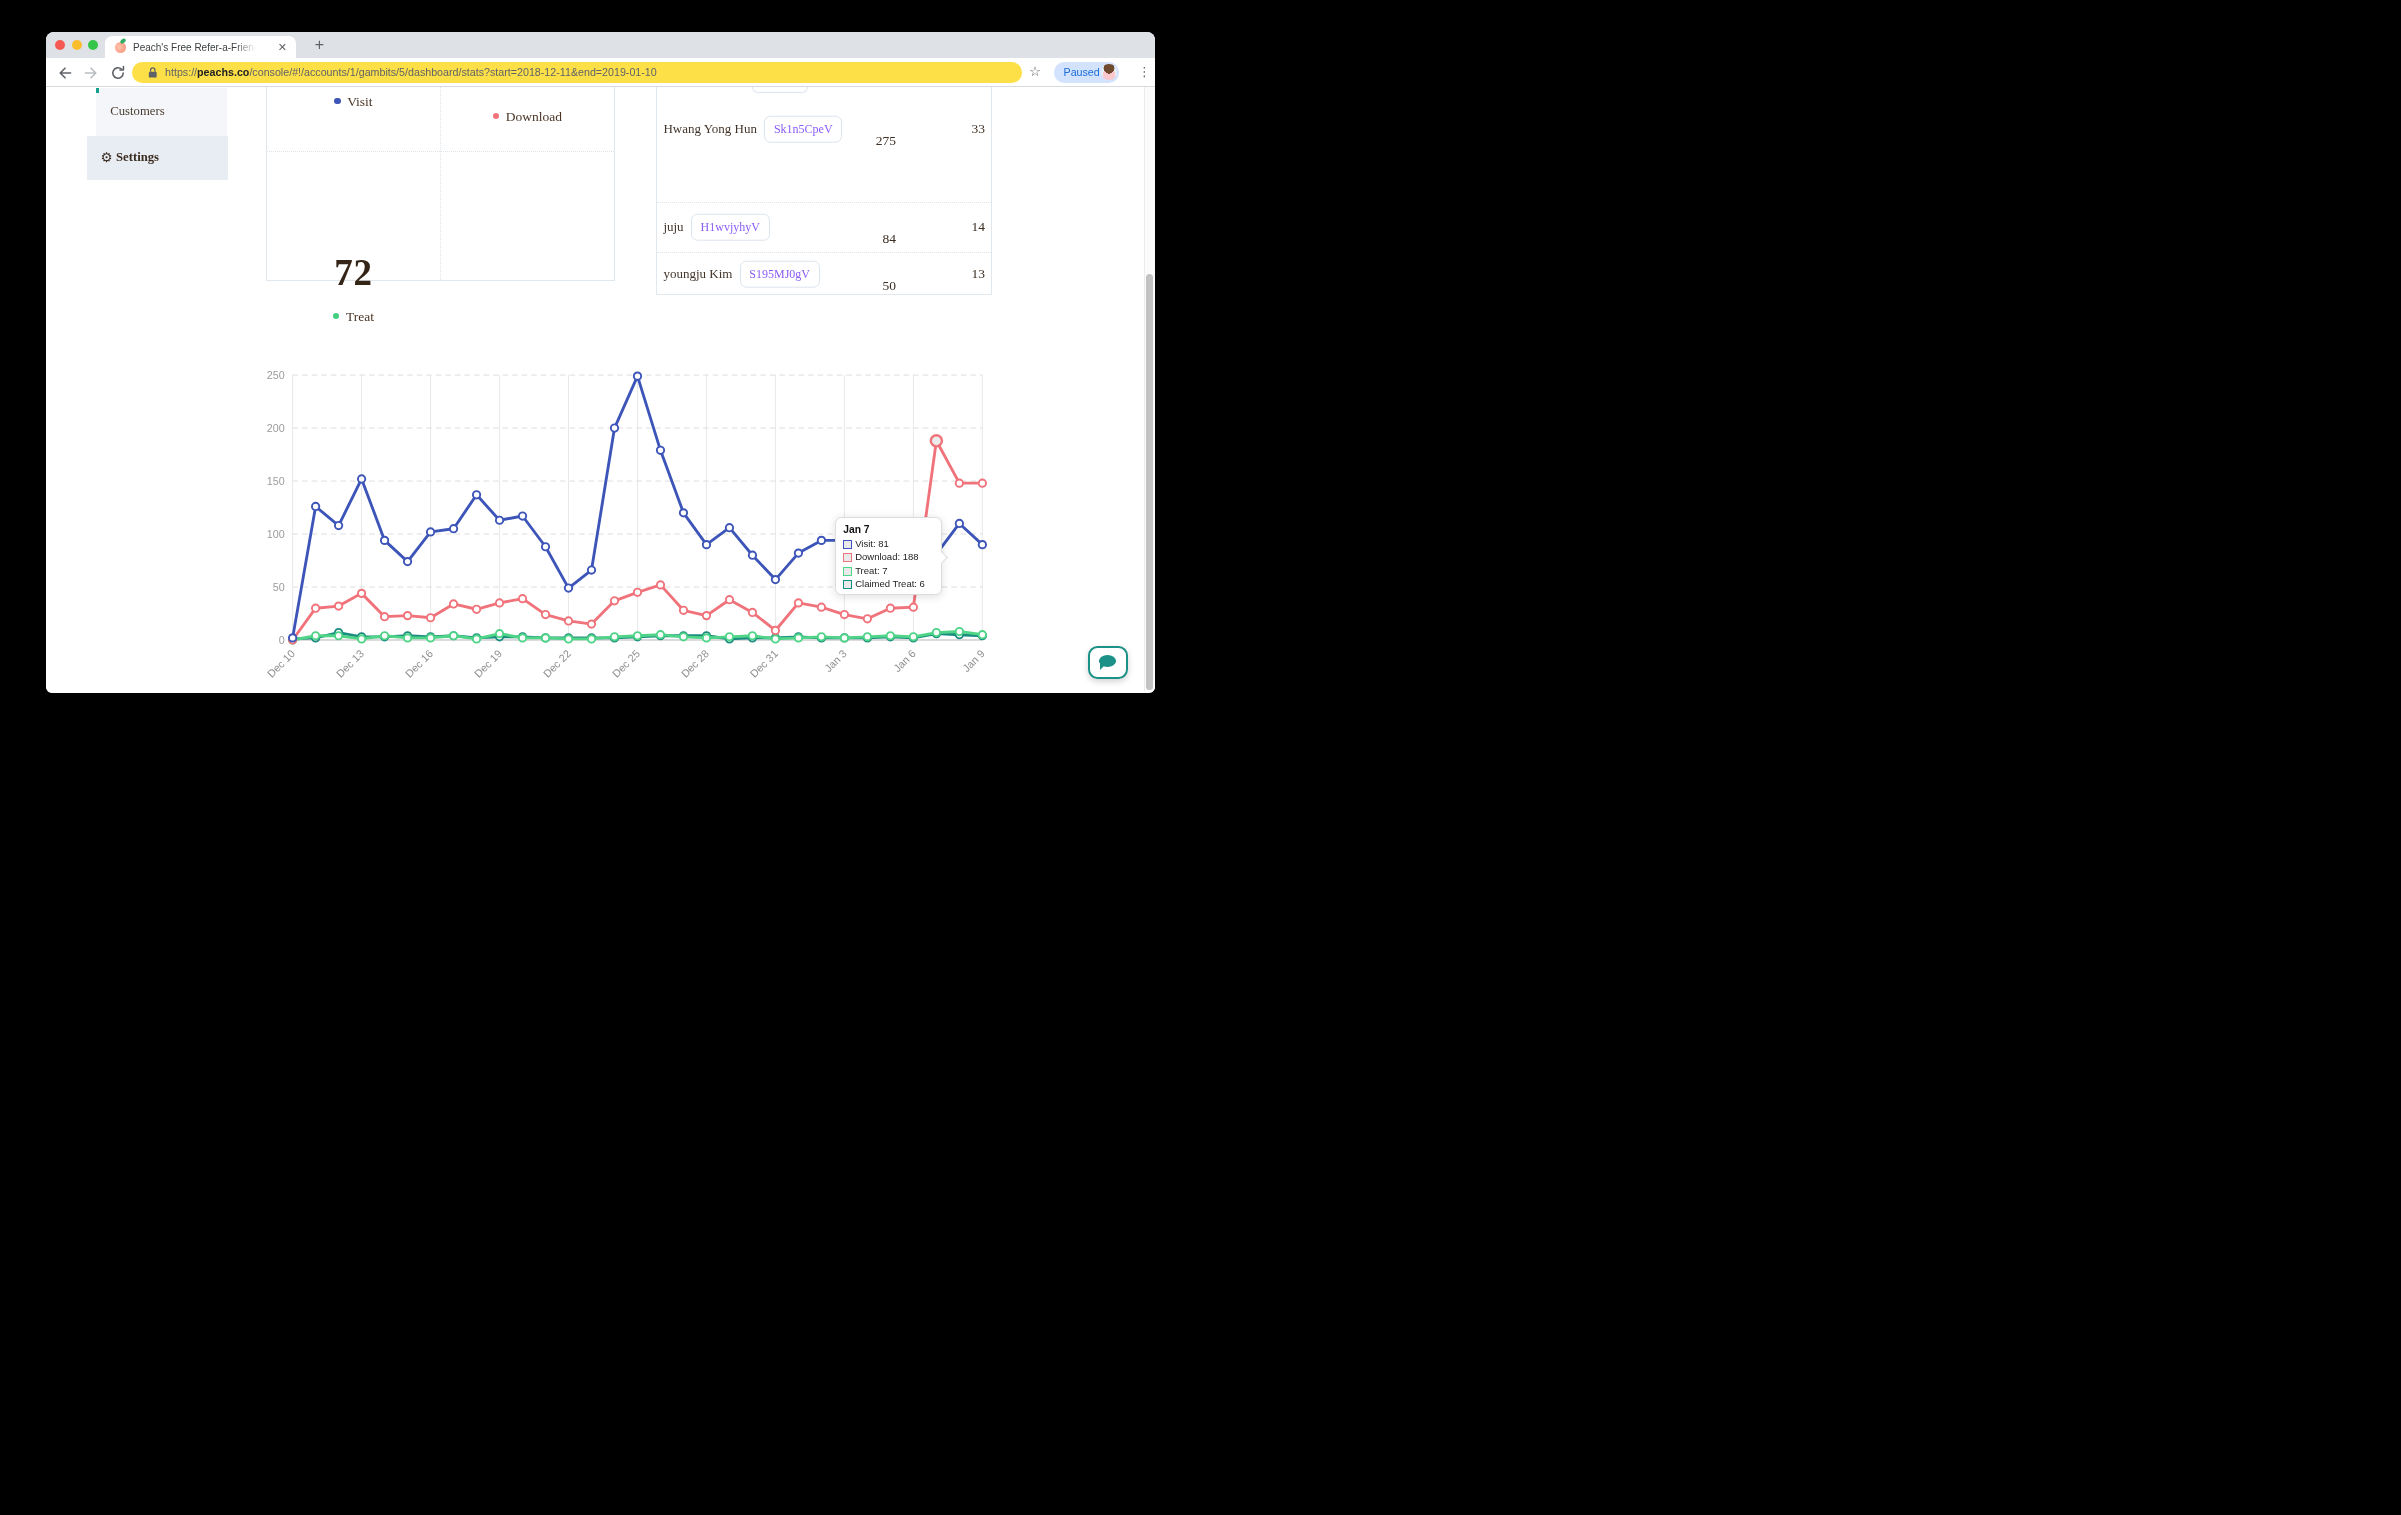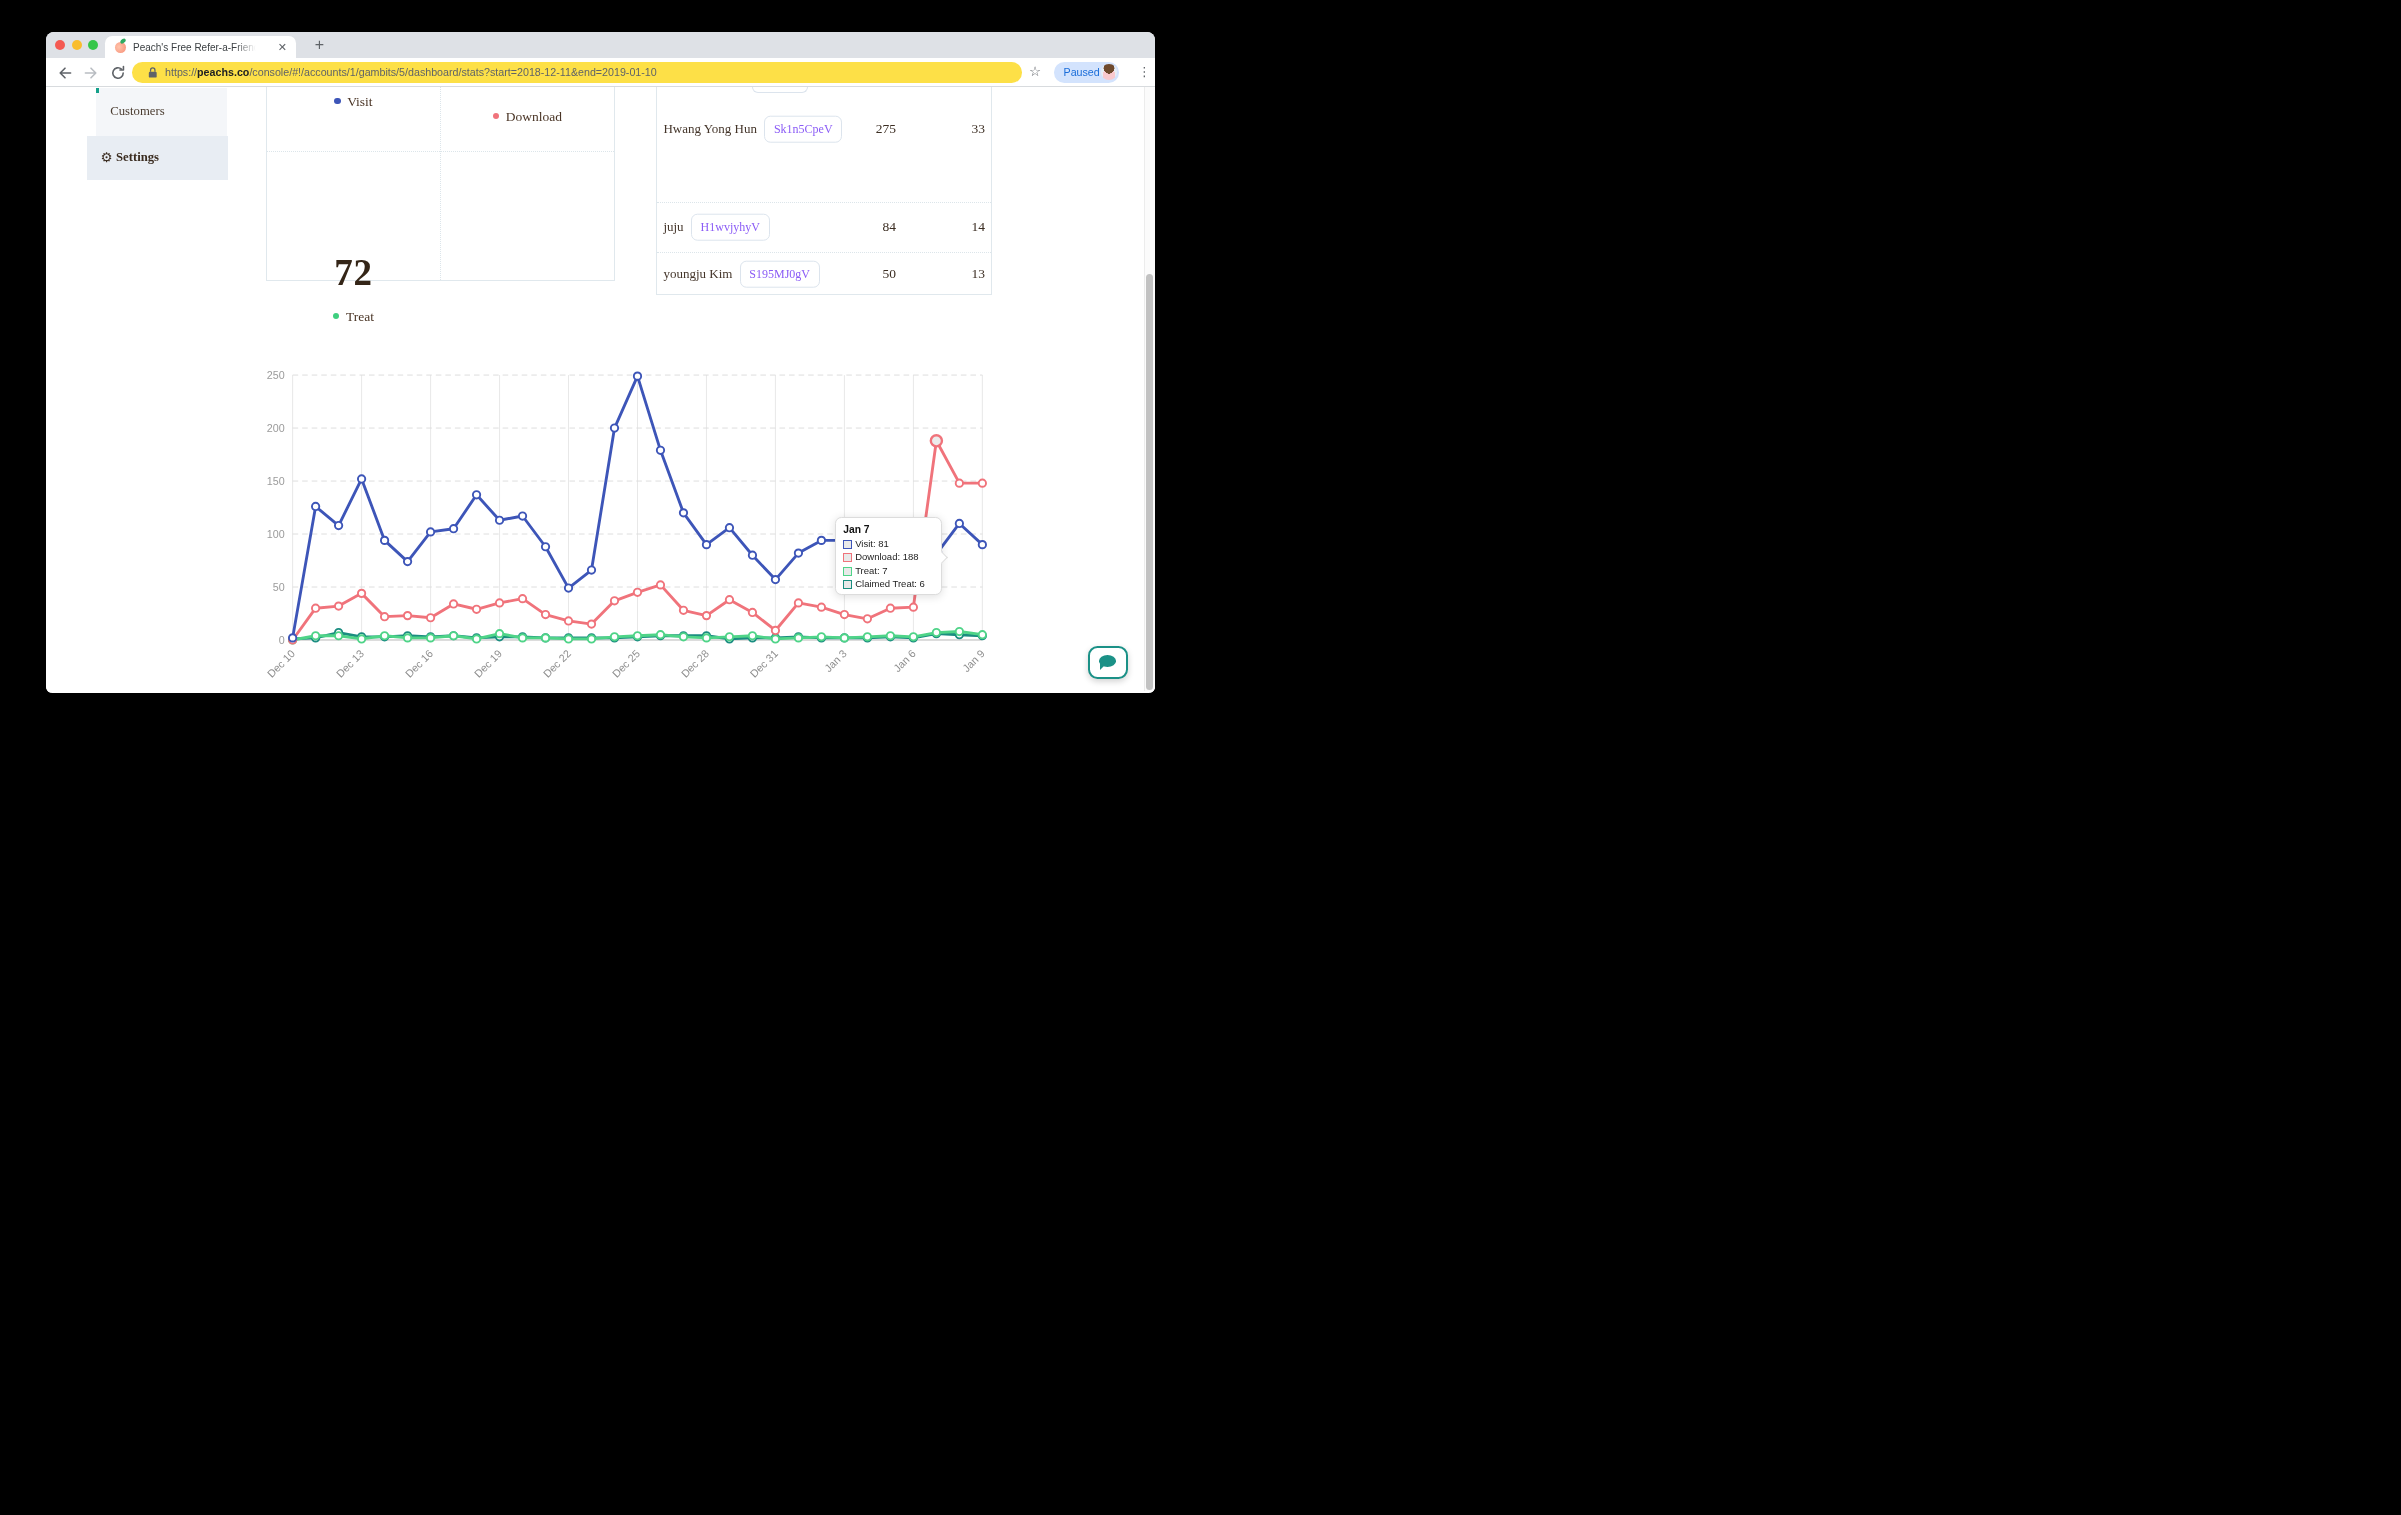--- a/index.html
+++ b/index.html
@@ -88,21 +88,21 @@
             border:0.8px solid #e0e8ed; border-top:none; }
   .partial-badge { position:absolute; left:95px; top:0; width:56px; height:5.6px;
                    border:1.2px solid #dce4ed; border-top:none; border-radius:0 0 6.4px 6.4px; }
   .trow { position:absolute; left:0; width:100%; height:49px; border-top:1.6px dotted #dce5ea; }
   .trow.first { border-top:none; }
   .tname { position:absolute; left:6.4px; top:50%; transform:translateY(-50%);
            font-size:13px; color:#44352a; white-space:nowrap; }
   .badge { display:inline-block; margin-left:7.2px; padding:4.8px 8.8px; border:0.8px solid #dce4ed;
            border-radius:6.4px; font-size:12px; color:#8b5cf6; }
   .tnum { position:absolute; top:50%; transform:translateY(-50%); font-size:13.5px; color:#3b2d22; }
-  .tnum.c1 { right:95px; } .tnum.c2 { right:6px; }
+  .tnum.c1 { right:95px;margin-top:12px; } .tnum.c2 { right:6px; }
 
   
   #chart-svg { position:absolute; left:0; top:0;
                font-family:"Liberation Sans", sans-serif; }
 
   
   .tooltip { position:absolute; left:789px; top:430px; width:107px; height:78px;
              background:#fff; border:0.8px solid #dcdcdc; border-radius:6.4px;
              box-shadow:0 1.6px 8px rgba(0,0,0,.12); padding:5.6px 7.2px;
              font-family:"Liberation Sans", sans-serif; z-index:5; }

